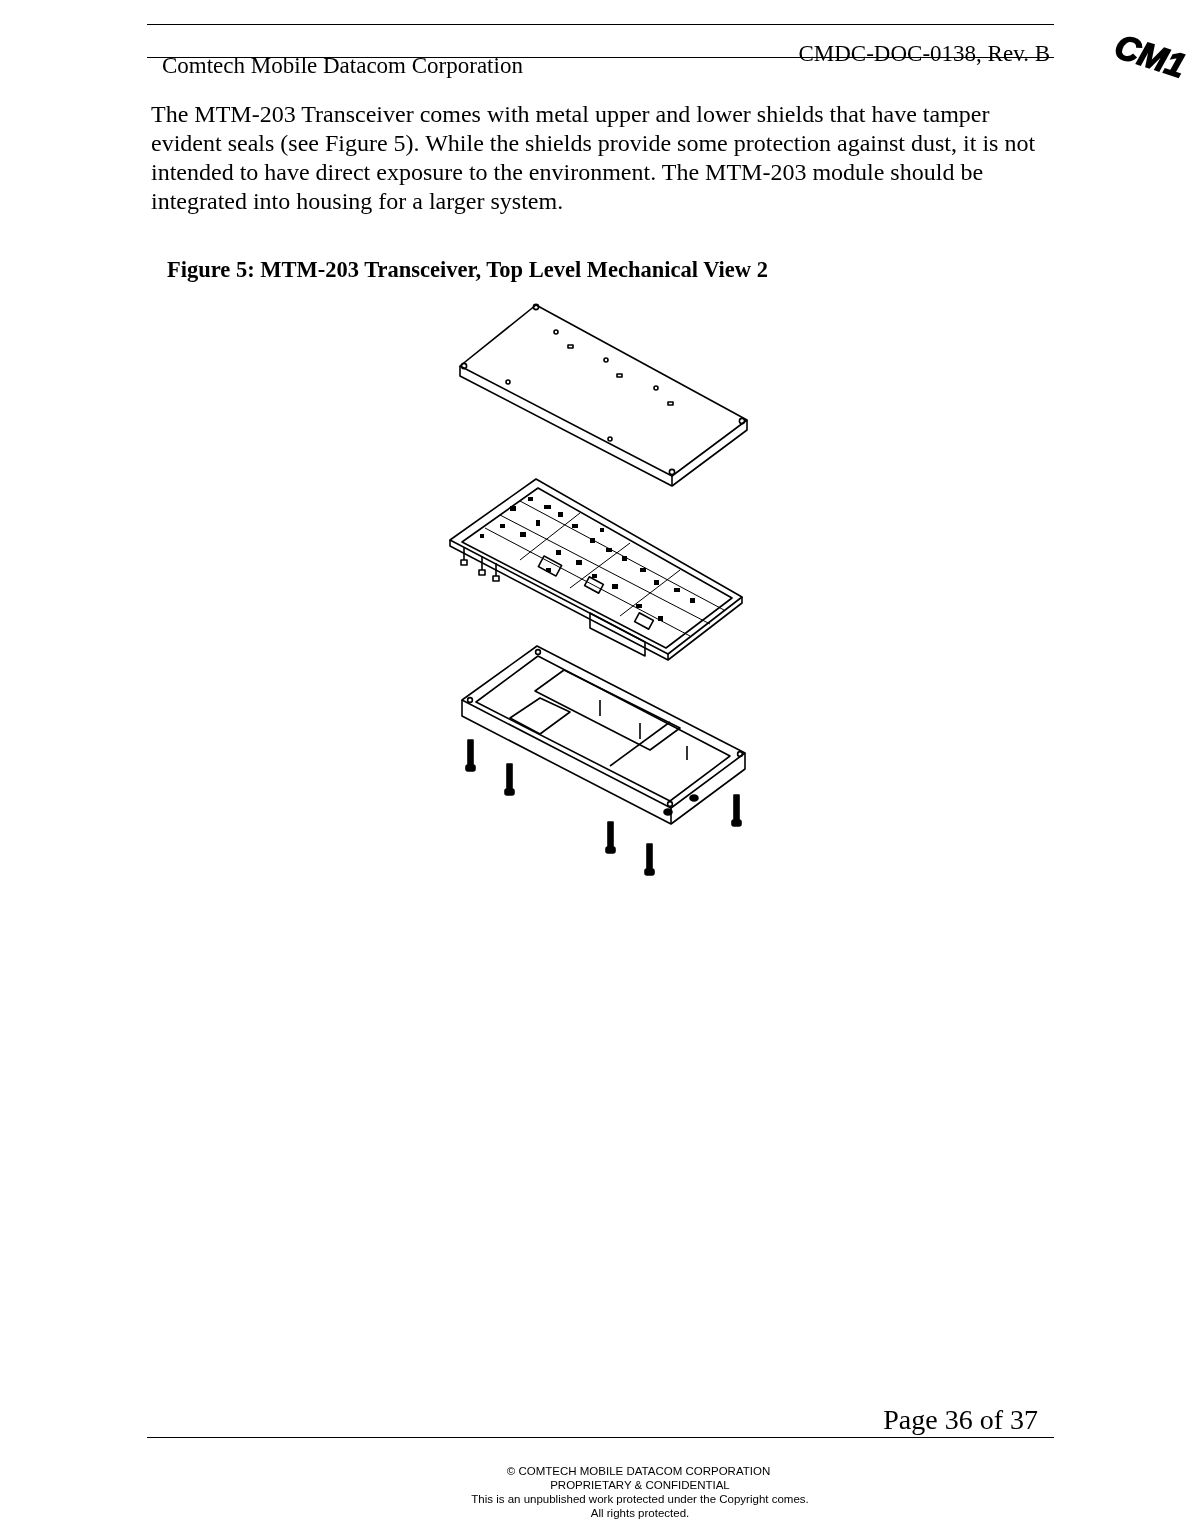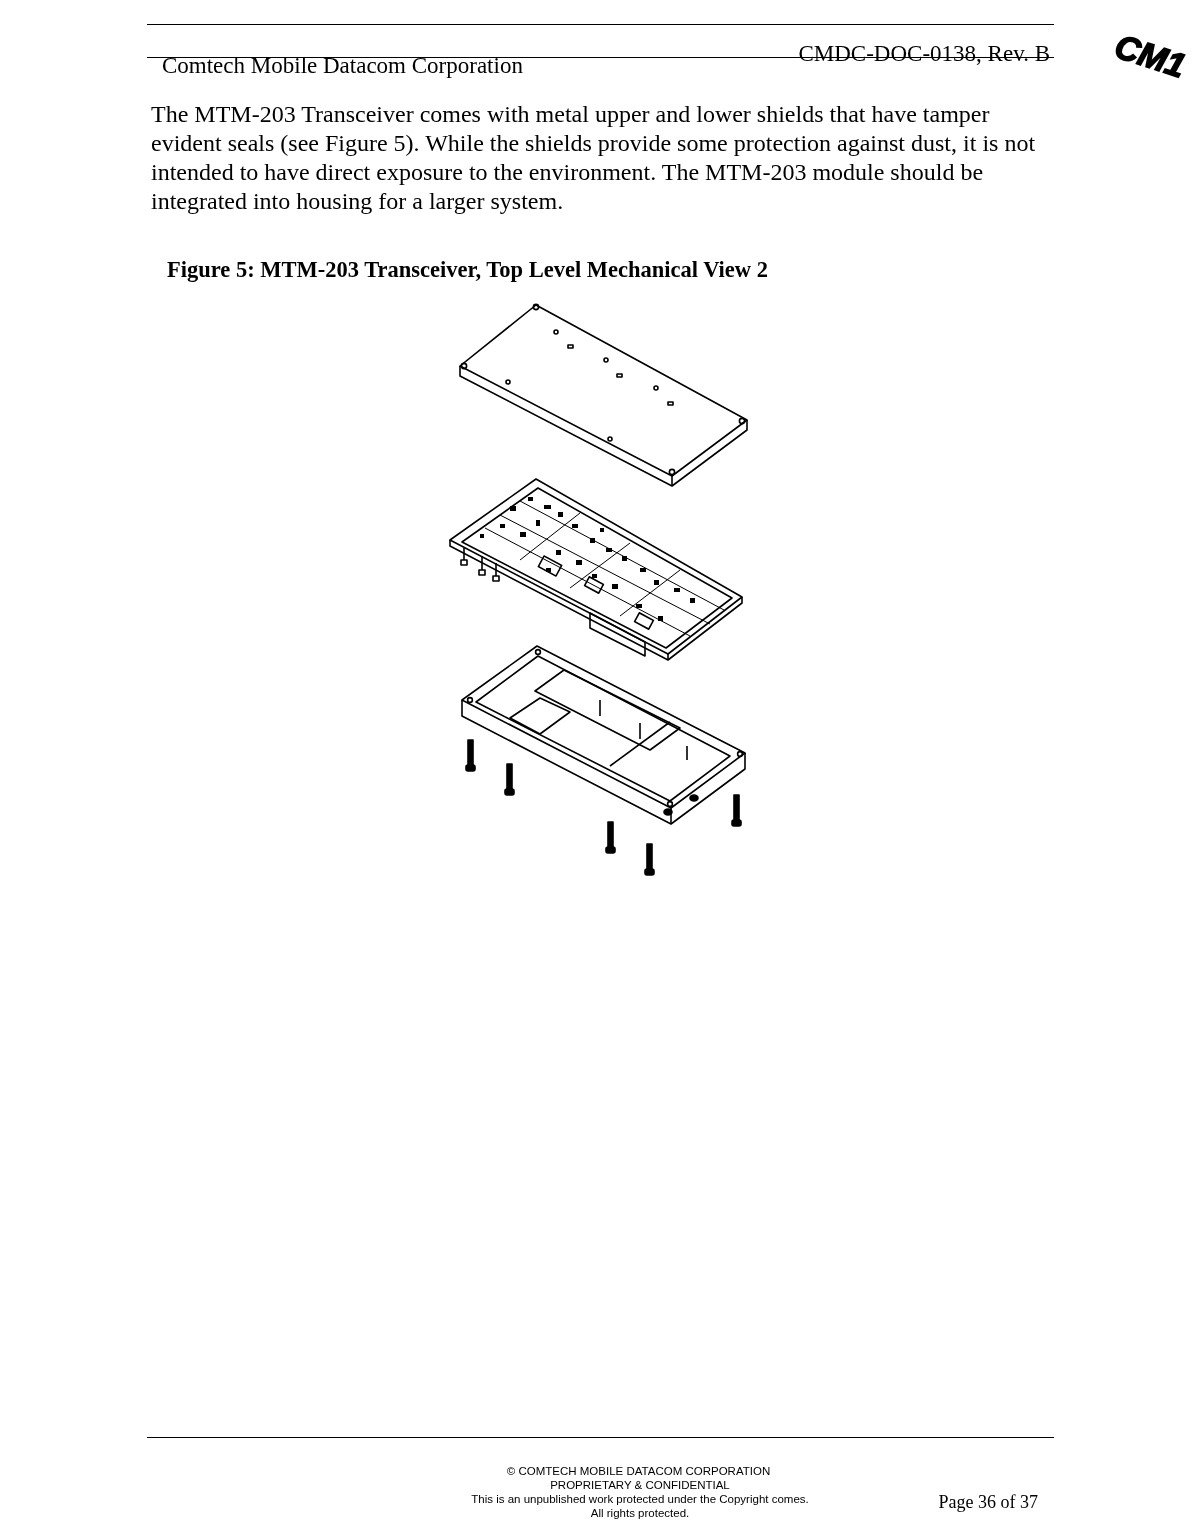--- a/index.html
+++ b/index.html
@@ -15,21 +15,21 @@
 
   .body-para { position: absolute; left: 151px; top: 100px; width: 900px; font-size: 24px; line-height: 29px; margin: 0; }
   .caption { position: absolute; left: 151px; top: 240px; font-size: 22.5px; line-height: 28px; font-weight: bold; margin: 16px; }
 
   .figure { position: absolute; left: 440px; top: 298px; width: 320px; height: 585px; }
 
   .ftr-rule { position: absolute; left: 147px; top: 1437px; width: 907px; border-top: 1px solid #000; }
   .ftr-block { position: absolute; left: 440px; top: 1464px; width: 400px; text-align: center; font-size: 11.5px; line-height: 14px; }
   .ftr-block div { white-space: nowrap; }
   .ftr-line1 { margin-left: -3px; }
-  .page-num { position: absolute; right: 155px; top: 1488px; font-size: 18px; line-height: 28px; }
+  .page-num { position: absolute; right: 155px; top: 1406px; font-size: 28px; line-height: 28px; }
 </style>
 </head>
 <body>
 
 <div class="hdr-rule-top"></div>
 <div class="hdr-left serif">Comtech Mobile Datacom Corporation</div>
 <div class="hdr-right serif">CMDC-DOC-0138, Rev. B</div>
 <div class="hdr-rule-bot"></div>
 
 <svg class="logo" viewBox="0 0 82 55">

